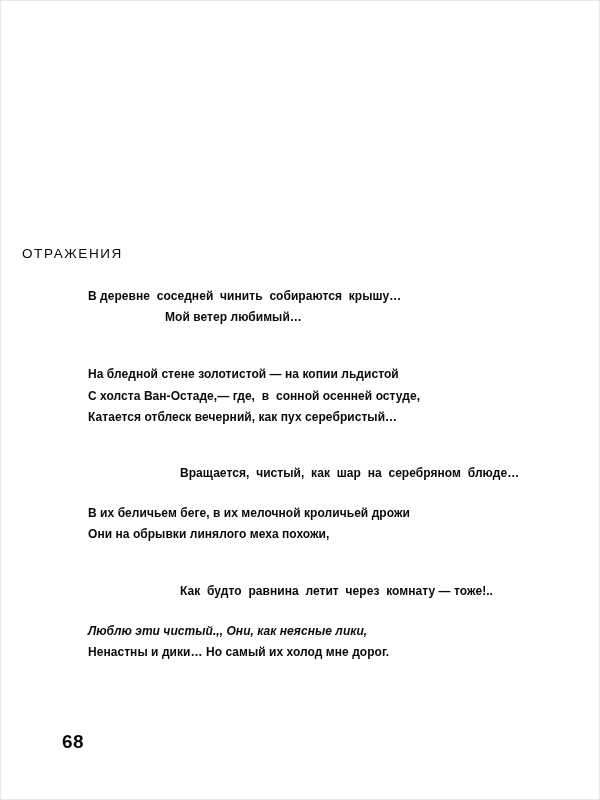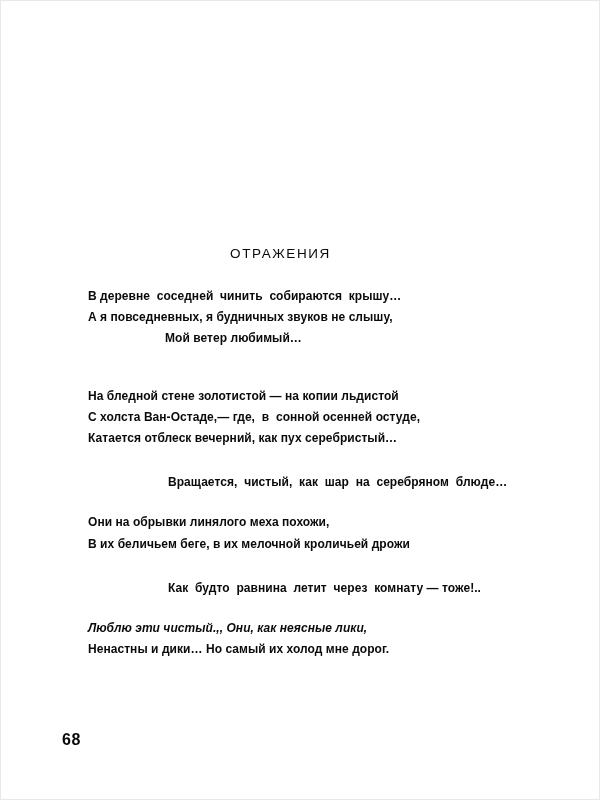--- a/index.html
+++ b/index.html
@@ -21,24 +21,24 @@
     position: absolute;
     left: 0; top: 0;
     width: 600px; height: 800px;
     border: 1px solid #e8e8e8;
     box-sizing: border-box;
     pointer-events: none;
   }
 
   .poem-title {
     position: absolute;
-    left: 16px;
+    left: 4px;
     top: 246px;
     width: 511px;
-    text-align: center;
+    text-align: left;
     font-size: 13.5px;
     letter-spacing: 1.6px;
     font-weight: 500;
     padding-left: 18px;
     box-sizing: border-box;
   }
 
   .poem-body {
     position: absolute;
     left: 88px;
@@ -60,74 +60,73 @@
   }
 
   .line.italic {
     font-style: italic;
   }
 
   .line.indent-1 { padding-left: 77px; }
   .line.indent-2 { padding-left: 76px; }
 
   .solo {
-    margin: 4px;
+    margin: 16px;
   }
 
   .sp-before-s2 { height: 19px; }
   .sp-before-solo1 { height: 19px; }
   .sp-after-solo1 { height: 19px; }
   .sp-before-solo2 { height: 19px; }
   .sp-after-solo2 { height: 19px; }
 
   .page-number {
     position: absolute;
     left: 62px;
     top: 731px;
-    font-size: 16px;
+    font-size: 19px;
     font-weight: 700;
     letter-spacing: 0.5px;
   }
 </style>
 </head>
 <body>
 
 <div class="page">
 
   <div class="page-border"></div>
 
   <div class="poem-title">ОТРАЖЕНИЯ</div>
 
   <div class="poem-body">
 
     <div class="stanza">
       <div class="line">В деревне  соседней  чинить  собираются  крышу…</div>
-      <div class="line">А я повседневных, я будничных звуков не слышу,</div>
       <div class="line indent-1">Мой ветер любимый…</div>
     </div>
 
     <div class="sp-before-s2"></div>
 
     <div class="stanza tight">
       <div class="line">На бледной стене золотистой — на копии льдистой</div>
       <div class="line">С холста Ван-Остаде,— где,  в  сонной осенней остуде,</div>
       <div class="line">Катается отблеск вечерний, как пух серебристый…</div>
     </div>
 
     <div class="sp-before-solo1"></div>
 
     <div class="stanza solo tight">
       <div class="line indent-2">Вращается,  чистый,  как  шар  на  серебряном  блюде…</div>
     </div>
 
     <div class="sp-after-solo1"></div>
 
     <div class="stanza tight">
+      <div class="line">В их беличьем беге, в их мелочной кроличьей дрожи</div>
       <div class="line">Они на обрывки линялого меха похожи,</div>
-      <div class="line">В их беличьем беге, в их мелочной кроличьей дрожи</div>
     </div>
 
     <div class="sp-before-solo2"></div>
 
     <div class="stanza solo tight">
       <div class="line indent-2">Как  будто  равнина  летит  через  комнату — тоже!..</div>
     </div>
 
     <div class="sp-after-solo2"></div>
 

